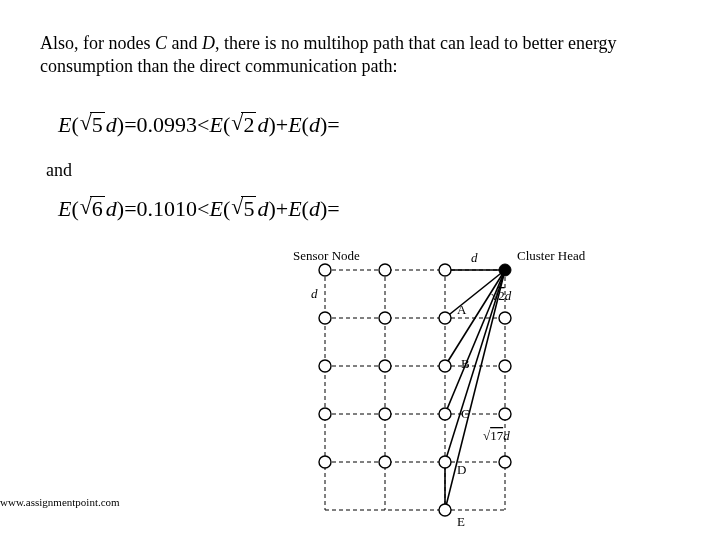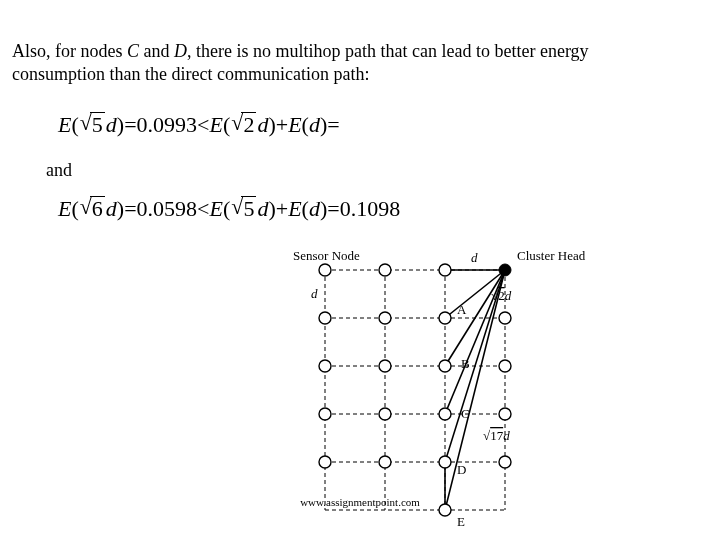--- a/index.html
+++ b/index.html
@@ -12,25 +12,24 @@
     font-size: 18px;
     color: #000000;
   }
   .page {
     position: relative;
     width: 720px;
     height: 540px;
   }
   .para {
     position: absolute;
-    left: 12px;
+    left: 40px;
     top: 32px;
     width: 664px;
     line-height: 1.3;
-    margin-top: 8px;
   }
   .para .ital {
     font-style: italic;
   }
   .eq {
     position: absolute;
     font-family: "Times New Roman", serif;
     font-size: 22px;
     display: flex;
     align-items: center;
@@ -84,21 +83,20 @@
     font-family: "Times New Roman", serif;
     font-size: 13px;
     fill: #000;
     font-style: italic;
   }
   .footer {
     position: absolute;
     left: 0;
     right: 0;
     top: 496px;
-    text-align: center;
     font-size: 11px;
     font-family: "Times New Roman", serif;
   }
 </style>
 </head>
 <body>
 
 <div class="page">
 
   <div class="para">
@@ -138,37 +136,36 @@
   <div class="eq eq2">
     <span>E</span>
     <span class="rm">(</span>
     <span class="sqrt">
       <span class="surd">√</span>
         <span class="radicand rm">6</span>
     </span>
     <span>d</span>
     <span class="rm">)</span>
     <span class="rm"> = </span>
-    <span class="rm">0.0598</span>
+    <span class="rm">0.1010</span>
     <span class="rm"> &lt; </span>
     <span>E</span>
     <span class="rm">(</span>
     <span class="sqrt">
       <span class="surd">√</span>
         <span class="radicand rm">5</span>
     </span>
     <span>d</span>
     <span class="rm">)</span>
     <span class="rm"> + </span>
     <span>E</span>
     <span class="rm">(</span>
     <span>d</span>
     <span class="rm">)</span>
     <span class="rm"> = </span>
-    <span class="rm">0.1098</span>
   </div>
 
   <div class="figure">
     <svg viewBox="0 0 360 285">
 
       <g stroke="#000" stroke-width="1" stroke-dasharray="4 3">
         <line x1="60" y1="26" x2="240" y2="26"></line>
         <line x1="60" y1="74" x2="240" y2="74"></line>
         <line x1="60" y1="122" x2="240" y2="122"></line>
         <line x1="60" y1="170" x2="240" y2="170"></line>

